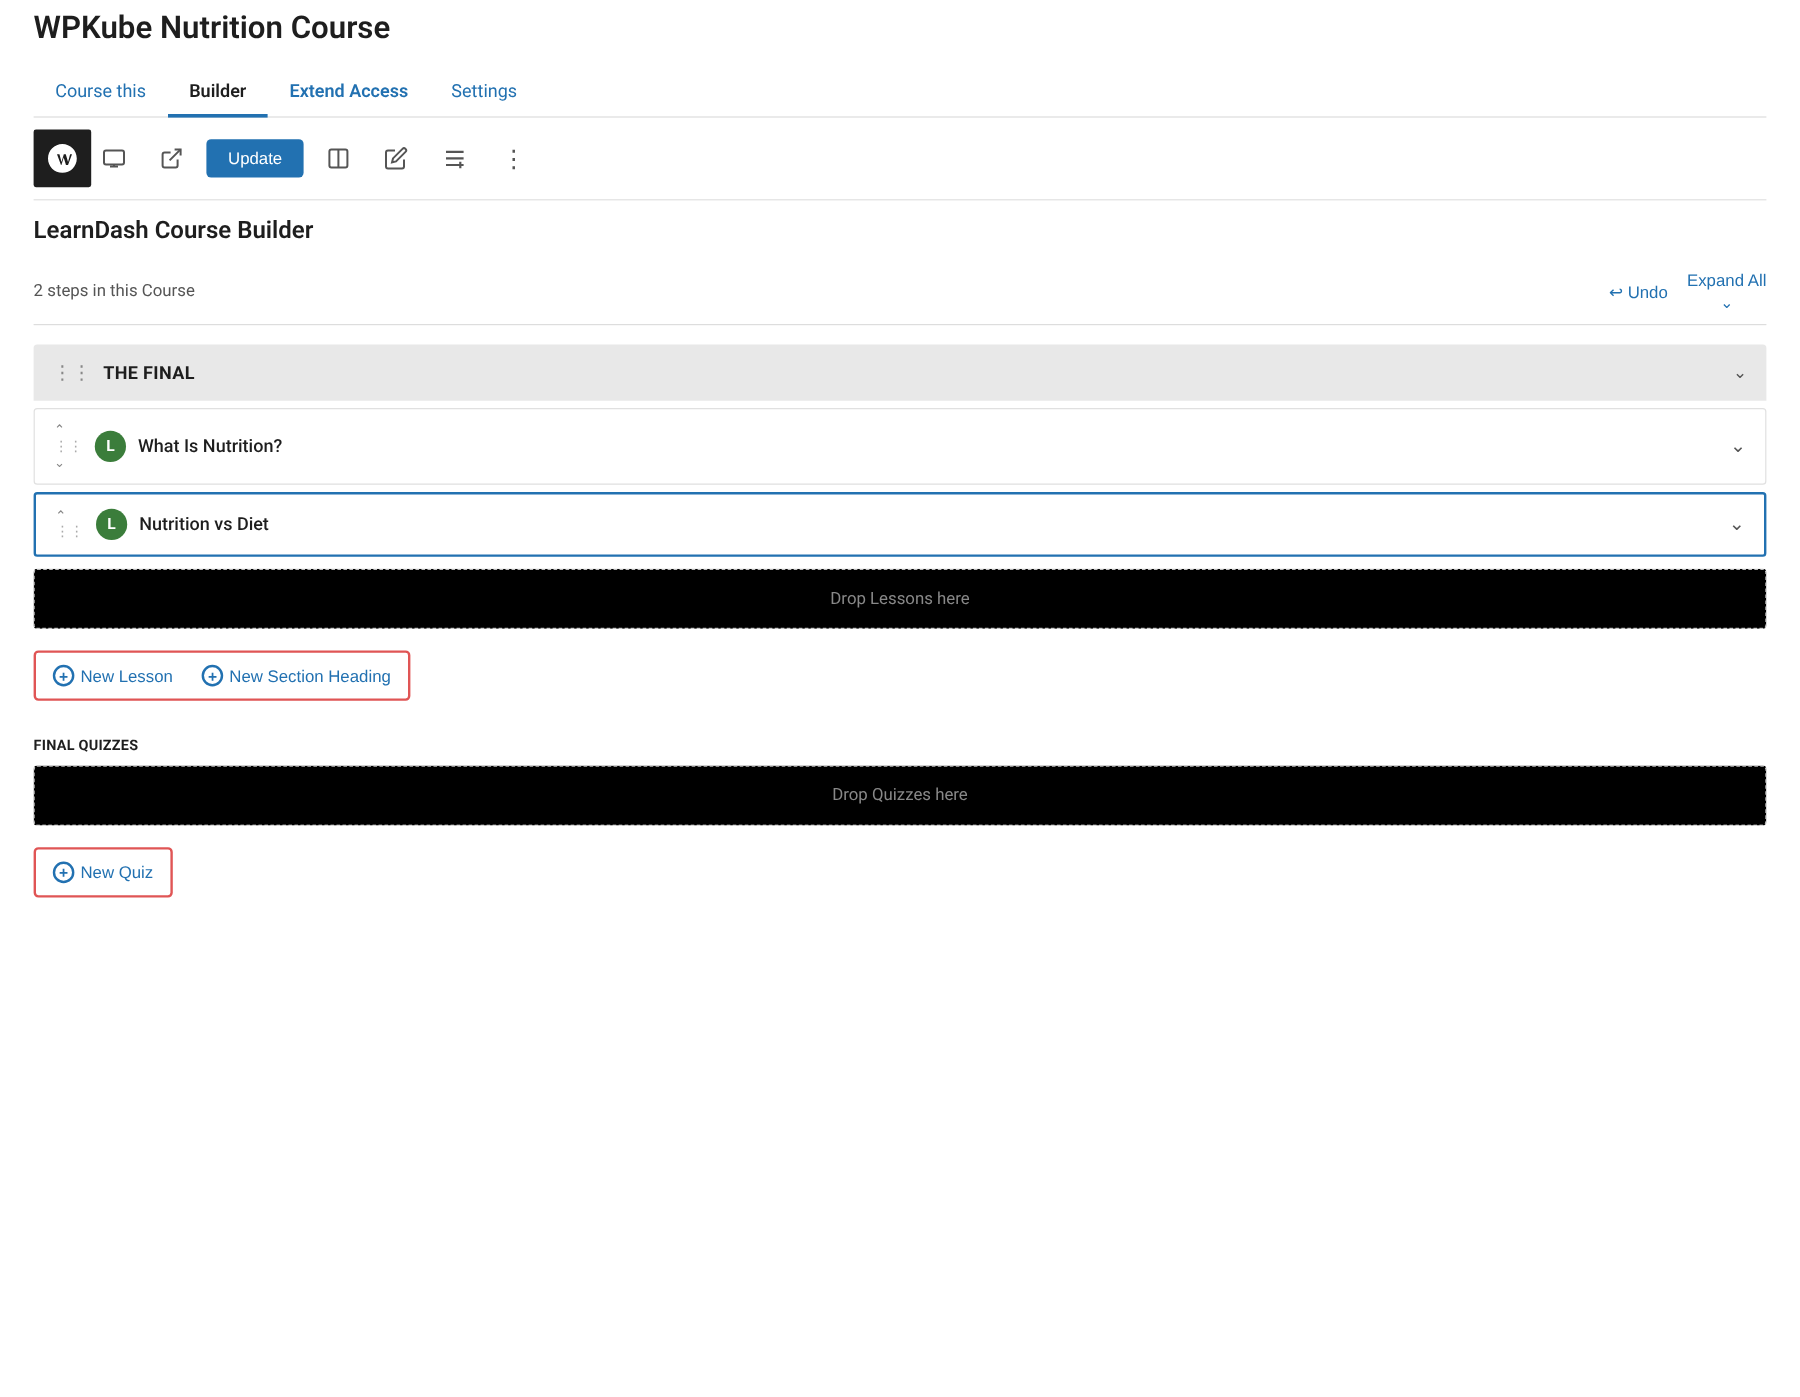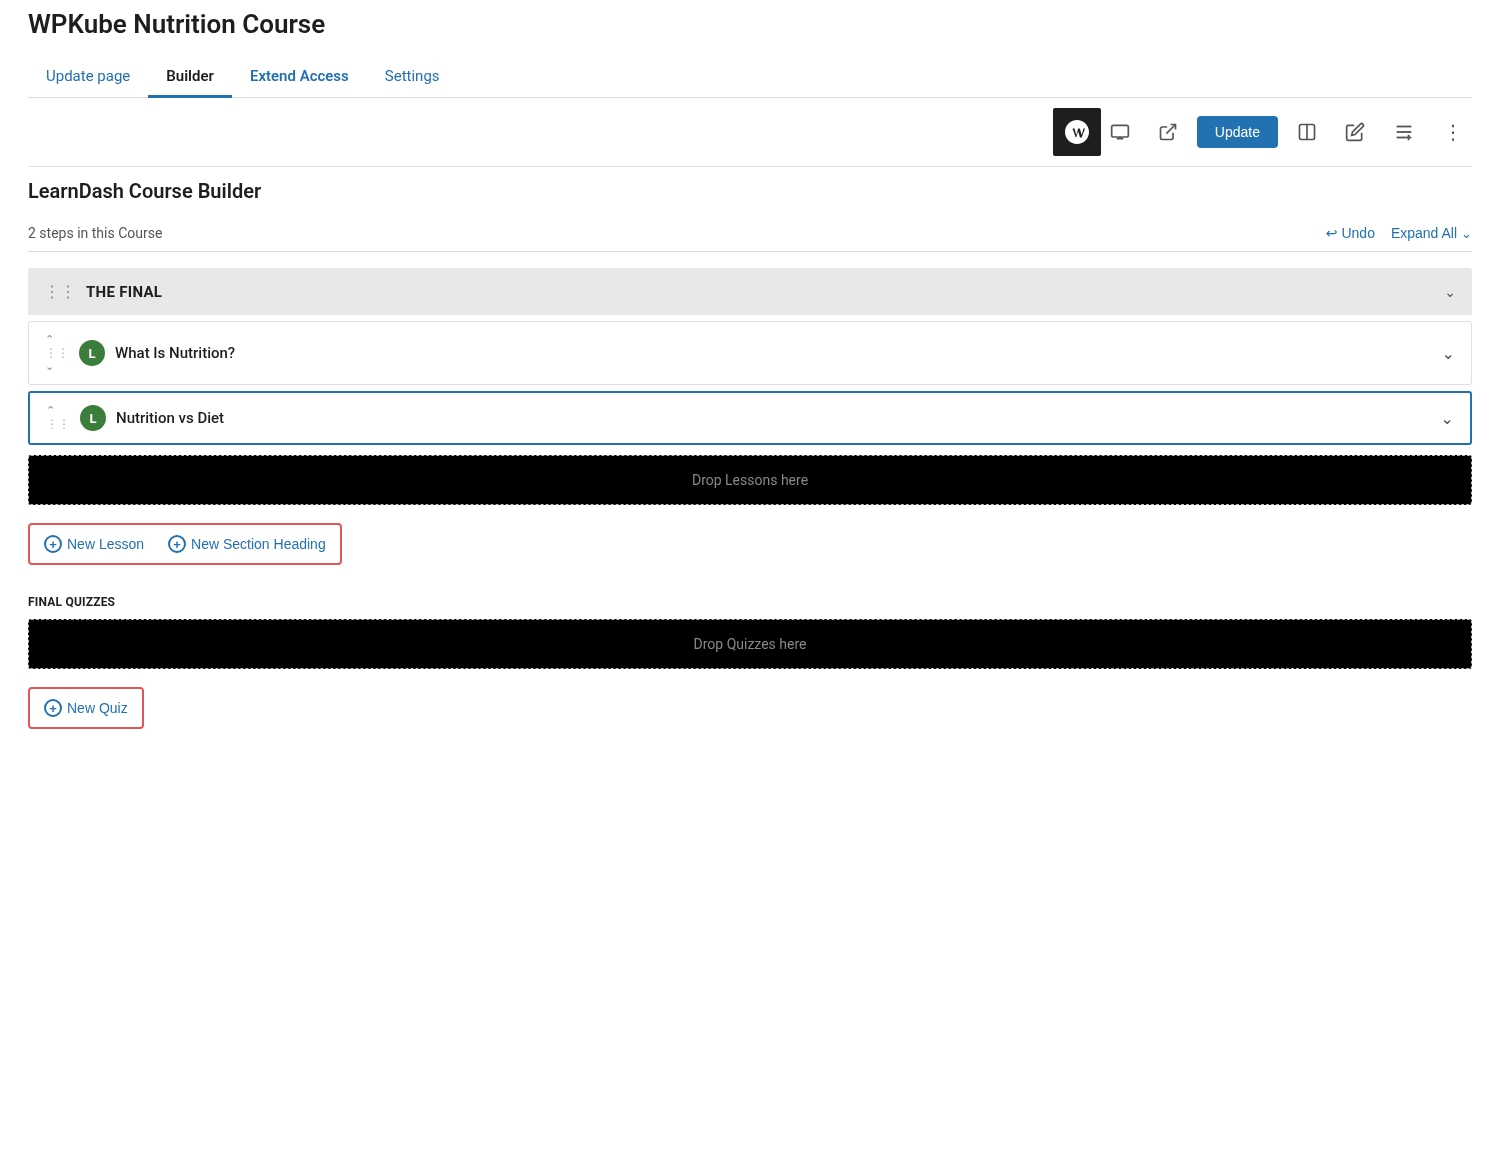--- a/index.html
+++ b/index.html
@@ -6,34 +6,34 @@
     body { font-family: -apple-system, BlinkMacSystemFont, "Segoe UI", Roboto, Oxygen, sans-serif; background: #fff; color: #1e1e1e; font-size: 15px; }
 
     .page-wrapper { max-width: 1500px; margin: 0 auto; padding: 9px 28px; }
 
     .page-title { font-size: 26px; font-weight: 600; margin-bottom: 18px; }
 
     .tabs { display: flex; gap: 0; border-bottom: 1px solid #ddd; margin-bottom: 0; }
     .tab-item { padding: 10px 18px; font-size: 15px; cursor: pointer; color: #2271b1; text-decoration: none; border-bottom: 3px solid transparent; margin-bottom: -1px; }
     .tab-item.active { color: #1e1e1e; border-bottom: 3px solid #2271b1; font-weight: 600; }
 
-    .toolbar { display: flex; align-items: center; justify-content: flex-end; padding: 10px 0; border-bottom: 1px solid #e0e0e0; }
+    .toolbar { display: flex; align-items: center; justify-content: flex-start; padding: 10px 0; border-bottom: 1px solid #e0e0e0; }
     .toolbar-left { display: flex; align-items: center; }
     .wp-logo { background: #1e1e1e; color: #fff; width: 48px; height: 48px; display: flex; align-items: center; justify-content: center; font-size: 22px; font-weight: 900; border-radius: 2px; }
     .toolbar-right { display: flex; align-items: center; gap: 10px; }
     .toolbar-icon-btn { background: none; border: 1px solid transparent; padding: 6px 8px; cursor: pointer; color: #555; border-radius: 4px; font-size: 18px; display: flex; align-items: center; justify-content: center; }
     .btn-update { background: #2271b1; color: #fff; border: none; padding: 8px 18px; font-size: 14px; font-weight: 500; border-radius: 4px; cursor: pointer; }
 
     .builder-header { padding: 12px 0 8px; font-size: 20px; font-weight: 600; color: #1e1e1e; }
 
     .course-meta { display: flex; align-items: center; justify-content: space-between; padding: 14px 0 10px; border-bottom: 1px solid #ddd; }
     .steps-count { font-size: 14px; color: #555; }
     .meta-actions { display: flex; align-items: center; gap: 16px; }
     .undo-btn { background: none; border: none; color: #2271b1; font-size: 14px; cursor: pointer; display: flex; align-items: center; gap: 4px; }
-    .expand-all-btn { background: none; border: none; color: #2271b1; font-size: 14px; cursor: pointer; display: flex; align-items: center; gap: 4px; }
+    .expand-all-btn { background: none; border: none; color: #2271b1; font-size: 14px; cursor: pointer; display: flex; align-items: center; gap: 4px; flex-direction: column; }
 
     .builder-content { margin-top: 16px; }
 
     
     .section-block { background: #e8e8e8; padding: 14px 16px; display: flex; align-items: center; gap: 10px; margin-bottom: 0; border-radius: 3px 3px 0 0; }
     .section-block .drag-handle { color: #888; font-size: 16px; cursor: grab; }
     .section-block .section-title { font-size: 15px; font-weight: 700; letter-spacing: 0.3px; flex: 1; }
     .section-block .chevron { color: #555; font-size: 14px; cursor: pointer; }
 
     
@@ -57,21 +57,21 @@
     .add-quiz-area { border: 2px solid #e05555; border-radius: 4px; padding: 10px 14px; display: inline-flex; margin: 10px 0; }
   </style>
 </head>
 <body>
 
 <div class="page-wrapper">
 
   <h1 class="page-title">WPKube Nutrition Course</h1>
 
   <div class="tabs">
-    <a class="tab-item" href="#">Update page</a>
+    <a class="tab-item" href="#">Course this</a>
     <a class="tab-item active" href="#">Builder</a>
     <a class="tab-item" href="#" style="color:#2271b1;font-weight:600;">Extend Access</a>
     <a class="tab-item" href="#">Settings</a>
   </div>
 
   <div class="toolbar">
     <div class="toolbar-left">
       <div class="wp-logo">
         <svg width="28" height="28" viewBox="0 0 28 28" fill="white" xmlns="http://www.w3.org/2000/svg">
           <path d="M14 2C7.373 2 2 7.373 2 14s5.373 12 12 12 12-5.373 12-12S20.627 2 14 2zm-1.18 17.44L9.5 10.5h2.04l1.7 6.48 1.94-6.48h1.64l1.88 6.48 1.72-6.48H22l-3.32 8.94h-1.7l-1.9-6.26-1.9 6.26h-1.68z"></path>

